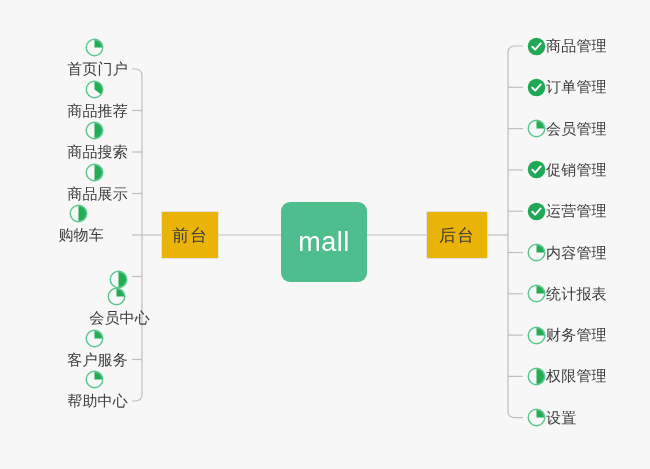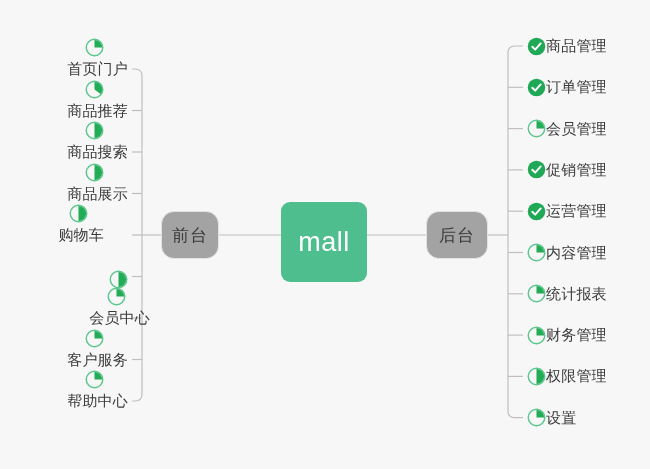--- a/index.html
+++ b/index.html
@@ -59,23 +59,23 @@
   .status-icon {
     width: 19px;
     height: 19px;
     flex: 0 0 19px;
     display: block;
   }
 
   
   .branch-box {
     position: absolute;
-    background: #a3a3a3;
+    background: #eab308;
     border: 1px solid #e2e2e2;
-    border-radius: 13px;
+    border-radius: 2px;
     display: flex;
     align-items: center;
     justify-content: center;
     font-size: 17px;
     color: #3b3b3b;
     box-sizing: border-box;
     letter-spacing: 1px;
   }
 
   

